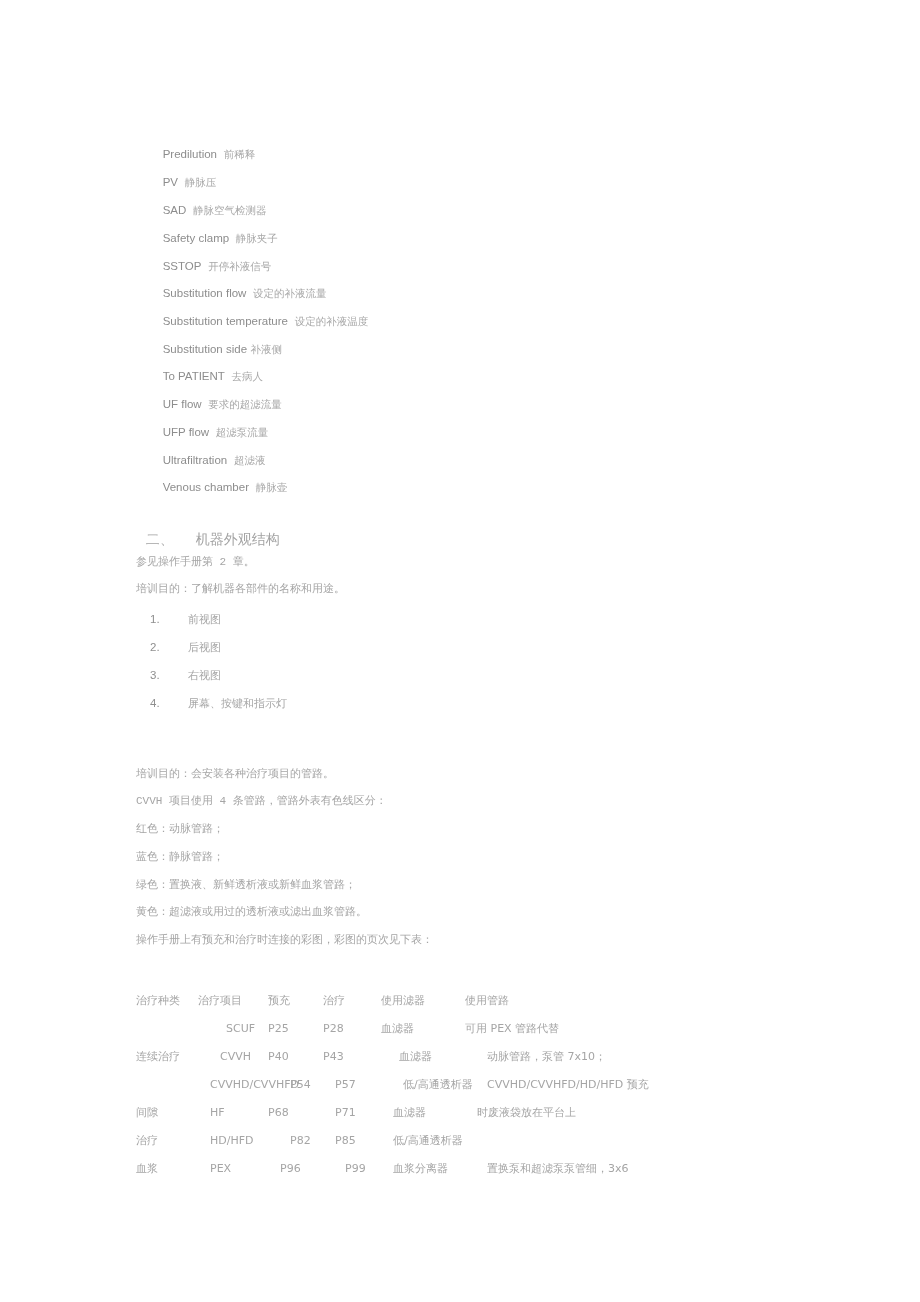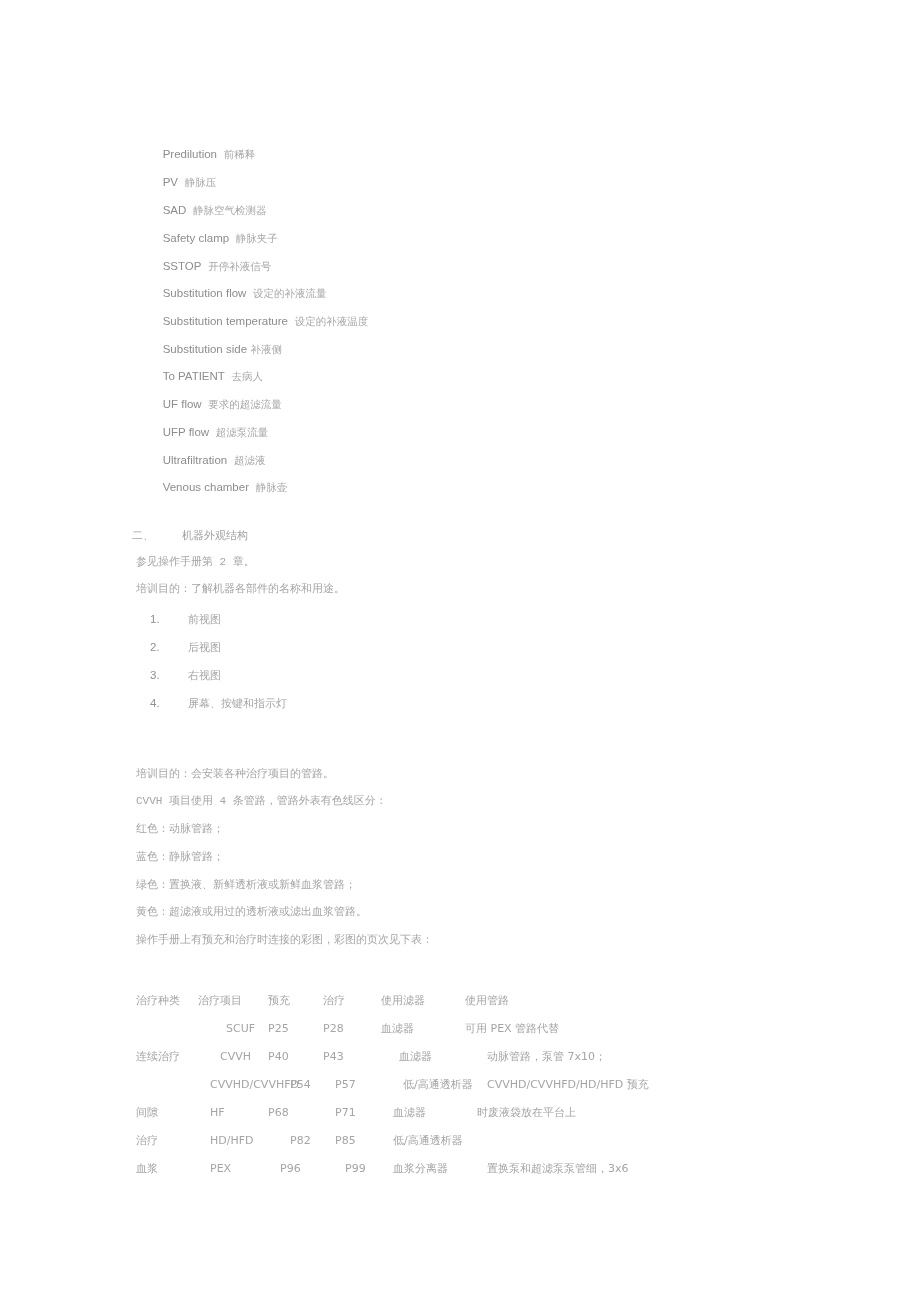--- a/index.html
+++ b/index.html
@@ -38,24 +38,24 @@
   }
   .glossary-item .gloss {
     font-family: "DejaVu Sans", "Liberation Sans", sans-serif;
     font-size: 10.5px;
     color: #a8a8a8;
   }
 
   
   .section-heading {
     position: absolute;
-    left: 118px;
-    white-space: pre;
-    font-family: "DejaVu Sans", "Liberation Sans", sans-serif;
-    font-size: 11px;
+    left: 128px;
+    white-space: pre;
+    font-family: "DejaVu Sans", "Liberation Sans", sans-serif;
+    font-size: 14px;
     color: #a3a3a3;
   }
   .section-heading .num {
     display: inline-block;
     width: 50px;
   }
   .para {
     position: absolute;
     left: 136px;
     white-space: pre;

